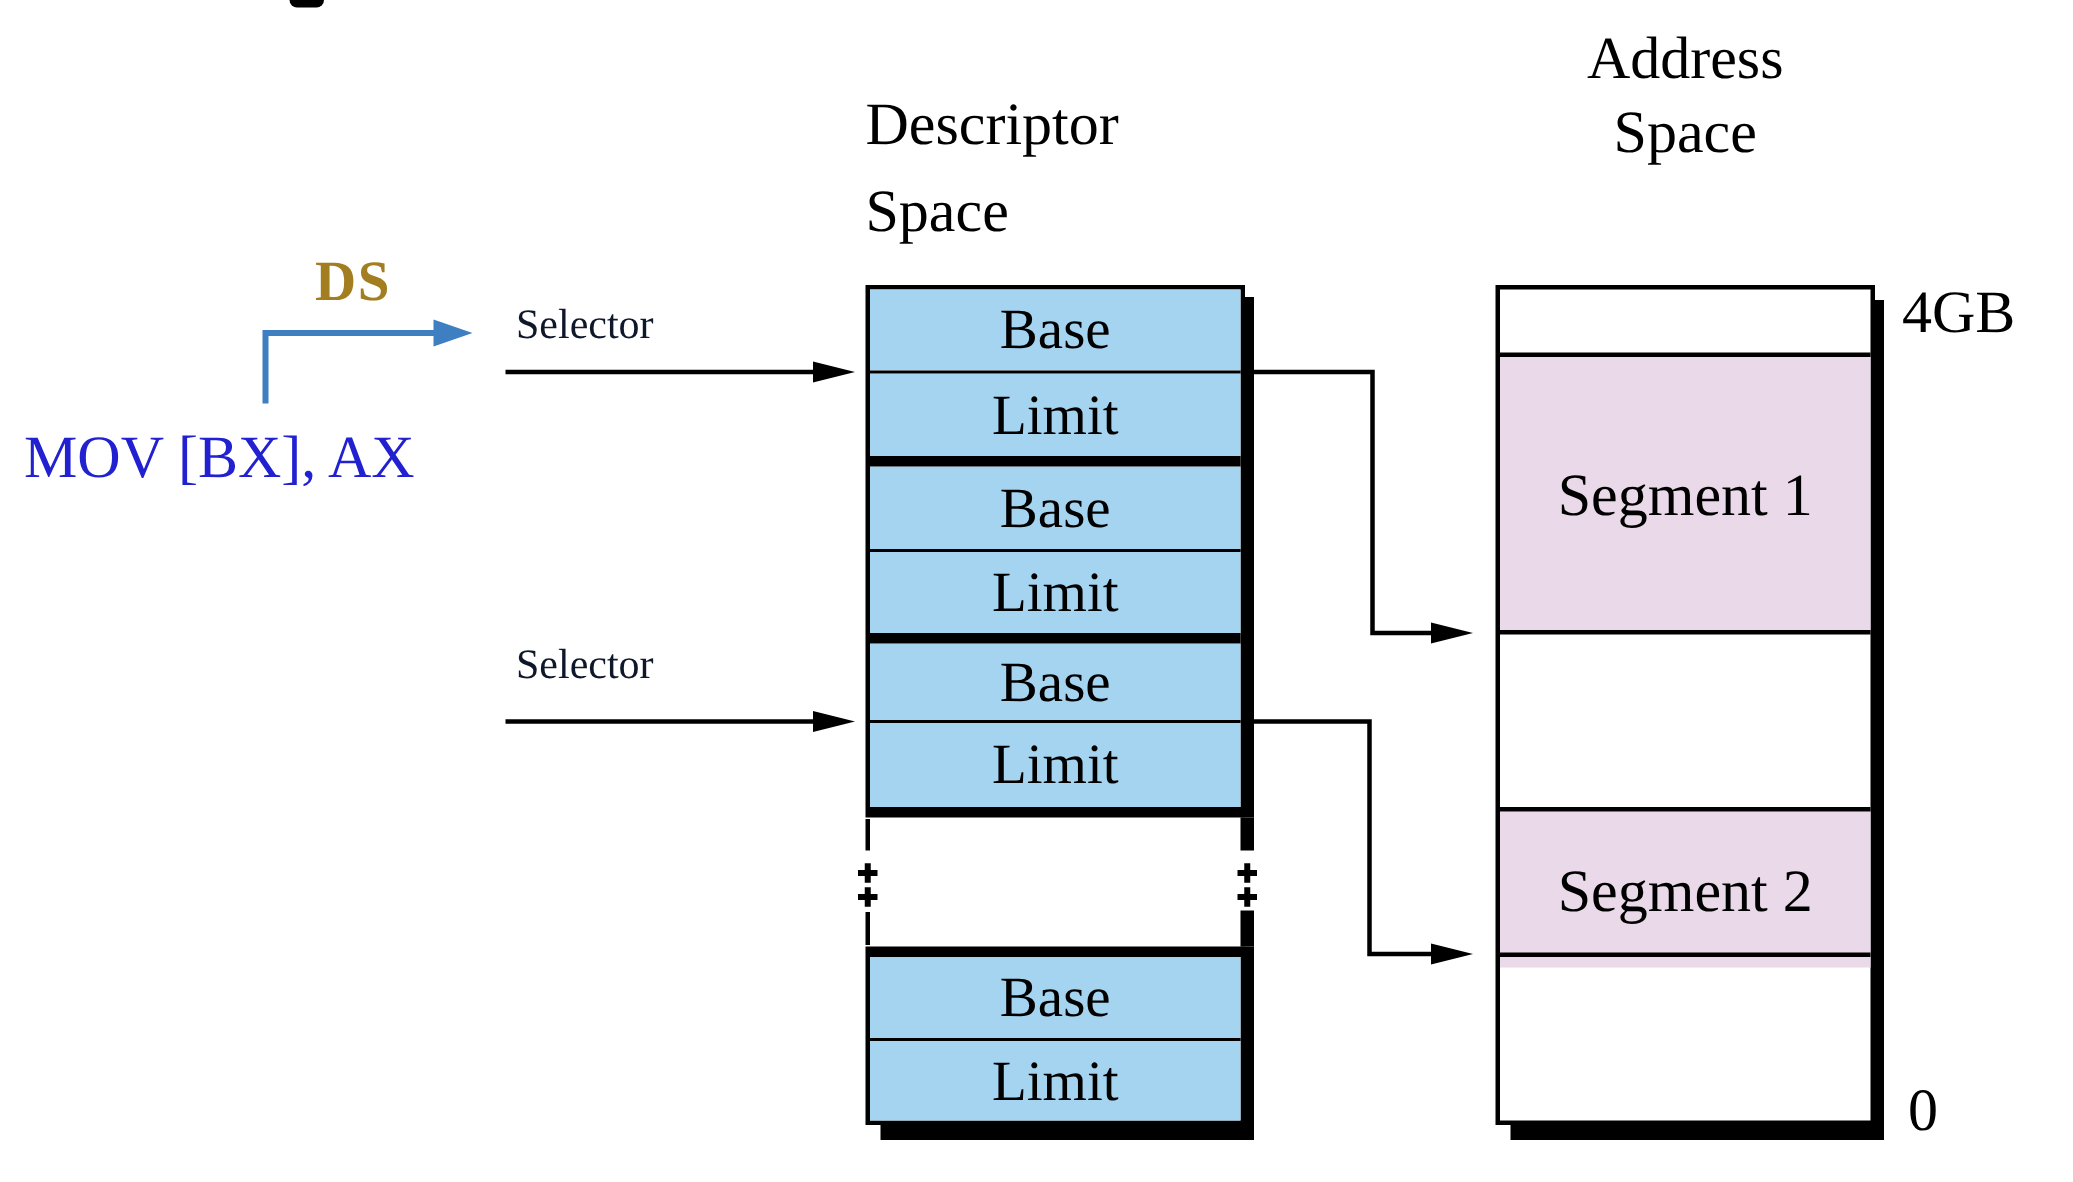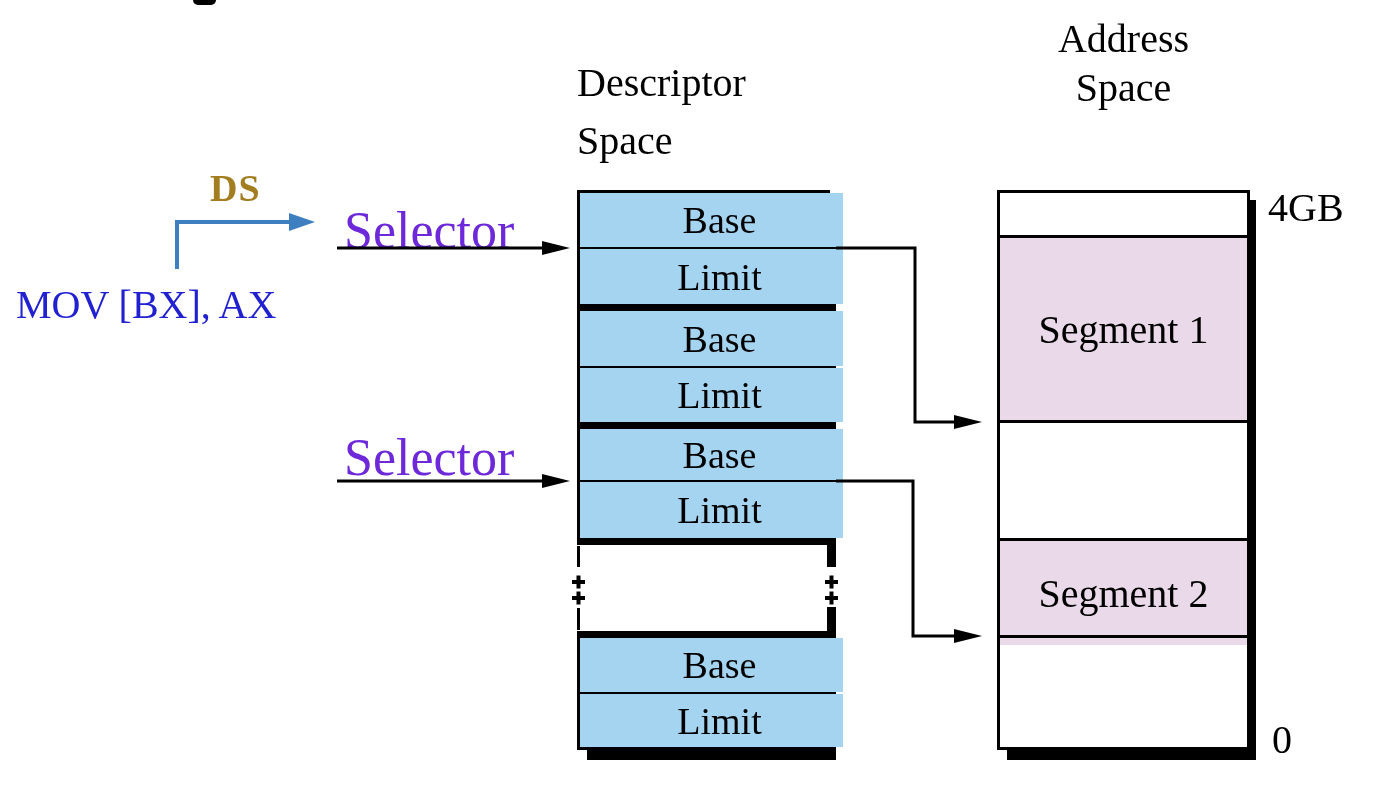--- a/index.html
+++ b/index.html
@@ -14,34 +14,34 @@
   .canvas{
     position:relative;width:1382px;height:788px;background:#ffffff;
     font-family:"Liberation Serif", serif;color:#000;overflow:hidden;
   }
   .abs{position:absolute;}
   .txt{position:absolute;white-space:nowrap;}
   .glyph-remnant{position:absolute;left:193px;top:0;width:23px;height:5px;
     background:var(--line-black);border-radius:0 0 12px 12px;}
   .ds{left:210px;top:166px;font-size:38px;font-weight:bold;color:var(--ds-gold);letter-spacing:1px;}
   .mov{left:16px;top:281px;font-size:40px;color:var(--instruction-blue);}
-  .sel{font-size:52px;color:#6d28d9;}
+  .sel{font-size:28px;color:#0f172a;}
   .sel1{left:344px;top:201px;}
   .sel2{left:344px;top:428px;}
   .dt-title{left:577px;top:54px;width:253px;font-size:40px;line-height:1.45;}
   .la-title{left:997px;top:14px;width:253px;text-align:center;font-size:40px;line-height:1.23;}
   .gb{left:1268px;top:184px;font-size:40px;}
   .zero{left:1272px;top:716px;font-size:40px;}
   
   .dt-top{left:577px;top:190px;width:253px;height:355px;box-sizing:border-box;
     border:3px solid var(--line-black);border-bottom-width:7px;background:#fff;}
   .dt-bottom{left:577px;top:631px;width:253px;height:119px;box-sizing:border-box;
     border:3px solid var(--line-black);border-top-width:7px;background:#fff;}
   .blue-row{left:580px;width:247px;background:var(--row-blue);
-    display:flex;align-items:center;justify-content:center;font-size:38px;padding-left:16px;}
+    display:flex;align-items:center;justify-content:center;font-size:38px;}
   .divider{left:580px;width:247px;background:var(--line-black);}
   .shadow{background:var(--line-black);}
   
   .la-box{left:997px;top:190px;width:253px;height:560px;box-sizing:border-box;
     border:3px solid var(--line-black);background:#fff;}
   .la-band{left:1000px;width:247px;display:flex;align-items:center;justify-content:center;
     font-size:40px;background:var(--segment-pink);}
   .la-div{left:1000px;width:247px;height:3px;background:var(--line-black);}
   .overlay{position:absolute;left:0;top:0;pointer-events:none;}
   .black-stroke{stroke:var(--line-black);stroke-width:3;fill:none;}

